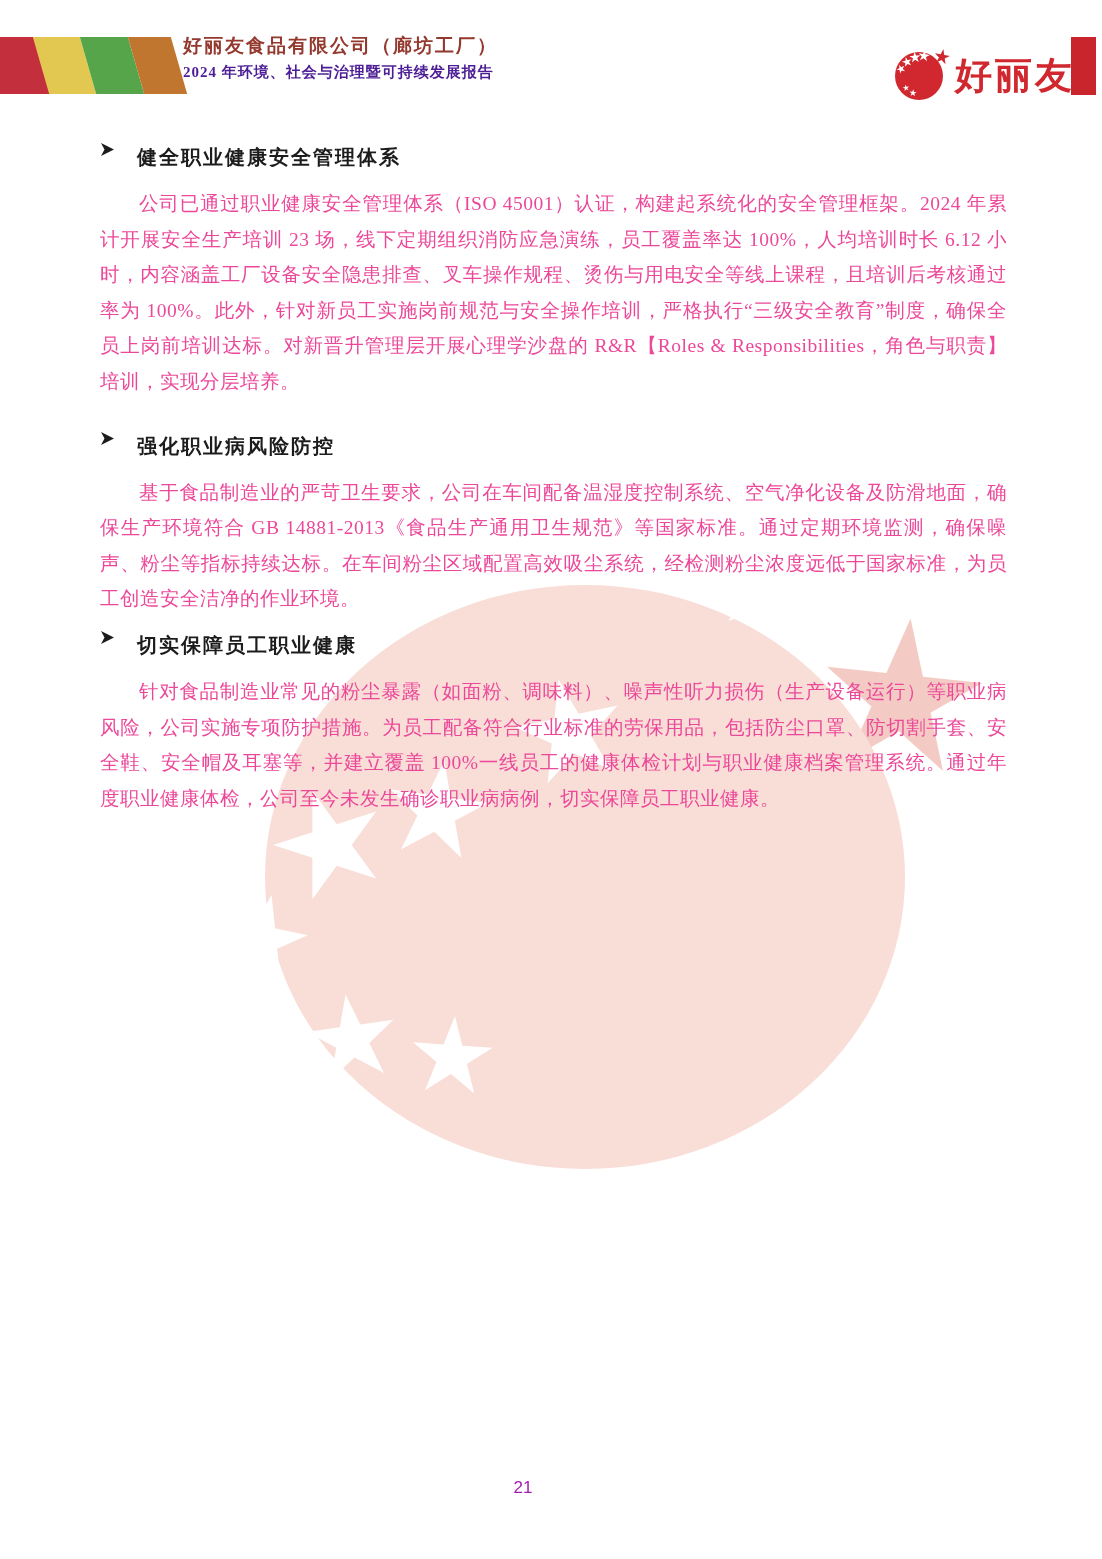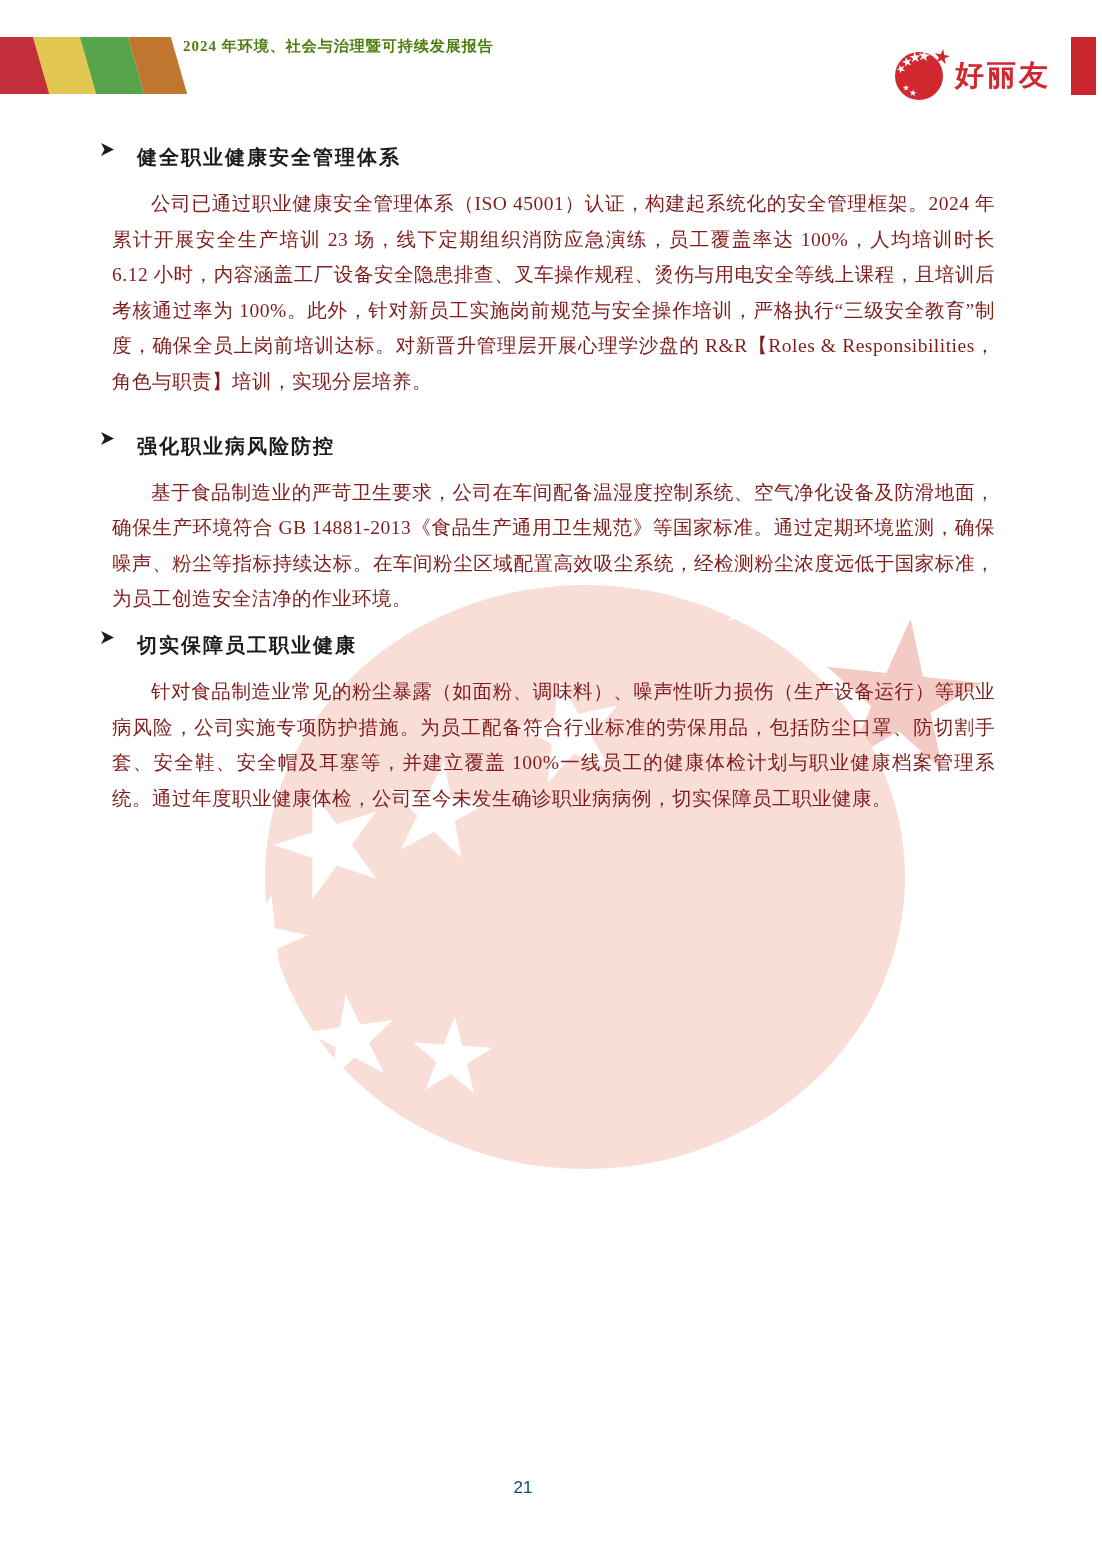--- a/index.html
+++ b/index.html
@@ -15,42 +15,42 @@
   .stripe.s0 { left:-32px; width:74px; }
   .stripe.s1 { left:41px;  width:47px; }
   .stripe.s2 { left:88px;  width:48px; }
   .stripe.s3 { left:136px; width:43px; }
 
   .header-text { position:absolute; left:183px; top:33px; }
   .header-company { font-size:19px; font-weight:bold; letter-spacing:2px; line-height:26px; }
   .header-report  { font-size:15px; font-weight:bold; letter-spacing:1px; line-height:22px; margin-top:2px; }
 
   .logo { position:absolute; left:893px; top:47px; display:flex; align-items:center; }
-  .logo-text { font-size:29px; font-weight:bold; letter-spacing:3px; margin-left:4px;
+  .logo-text { font-size:37px; font-weight:bold; letter-spacing:3px; margin-left:4px;
                font-family:"Liberation Sans","DejaVu Sans",sans-serif; }
   .accent-bar { position:absolute; left:1071px; top:37px; width:25px; height:58px; }
 
   
   .watermark { position:absolute; left:0; top:0; z-index:0; pointer-events:none; }
 
   
   .content { position:absolute; left:100px; top:142px; width:907px; z-index:1; color:#303030; }
   .section-heading { display:flex; margin:0 0 14px 0; }
   .bullet-icon { width:15px; height:15px; margin-right:22px; flex:0 0 auto; }
   .section-title { font-size:20px; font-weight:bold; color:#1c1c1c; letter-spacing:2px; margin:0; line-height:30px; }
   .body-par {
-    margin:12px; font-size:19.5px; line-height:35.6px; letter-spacing:0.5px;
-    text-align:justify; text-indent:2em; color:#7f1d1d;
+    margin:0; font-size:19.5px; line-height:35.6px; letter-spacing:0.5px;
+    text-align:justify; text-indent:2em; color:#ec4899;
   }
   .sec2 { margin-top:31px; }
   .sec3 { margin-top:13px; }
 
   
   .page-number { position:absolute; top:1478px; left:0; width:1046px; text-align:center;
-                 font-size:17px; color:#0c4a6e; z-index:1;
+                 font-size:17px; color:#a21caf; z-index:1;
                  font-family:"Liberation Sans","DejaVu Sans",sans-serif; }
 </style>
 </head>
 <body>
 
 <div class="page">
 
   <svg class="watermark" width="1102" height="1559" viewBox="0 0 1102 1559">
     <defs>
       <path id="star5" d="M0,-1 L0.2245,-0.309 L0.951,-0.309 L0.363,0.118 L0.588,0.809 L0,0.382 L-0.588,0.809 L-0.363,0.118 L-0.951,-0.309 L-0.2245,-0.309 Z"></path>
@@ -71,21 +71,22 @@
   </svg>
 
   <div class="stripes">
     <div class="stripe s0" style="background-color: rgb(195, 47, 60);"></div>
     <div class="stripe s1" style="background-color: rgb(226, 199, 81);"></div>
     <div class="stripe s2" style="background-color: rgb(87, 165, 74);"></div>
     <div class="stripe s3" style="background-color: rgb(193, 118, 47);"></div>
   </div>
 
   <div class="header-text">
-    <div class="header-report" style="color: #4d7c0f;">2024 年环境、社会与治理暨可持续发展报告</div>
+    <div class="header-company" style="color: rgb(147, 57, 46);">好丽友食品有限公司（廊坊工厂）</div>
+    <div class="header-report" style="color: #4c1d95;">2024 年环境、社会与治理暨可持续发展报告</div>
   </div>
 
   <div class="logo">
     <svg width="58" height="58" viewBox="0 0 58 58">
       <circle cx="26" cy="29" r="24" style="fill: rgb(208, 40, 46);"></circle>
       <use href="#star5" transform="translate(49,10) rotate(10) scale(8)" style="fill: rgb(208, 40, 46);"></use>
       <use href="#star5" transform="translate(8,22) rotate(-25) scale(4.6)" fill="#ffffff"></use>
       <use href="#star5" transform="translate(14,15) rotate(-15) scale(5.2)" fill="#ffffff"></use>
       <use href="#star5" transform="translate(22,10.5) rotate(-5) scale(5.8)" fill="#ffffff"></use>
       <use href="#star5" transform="translate(31,9) rotate(8) scale(6)" fill="#ffffff"></use>

